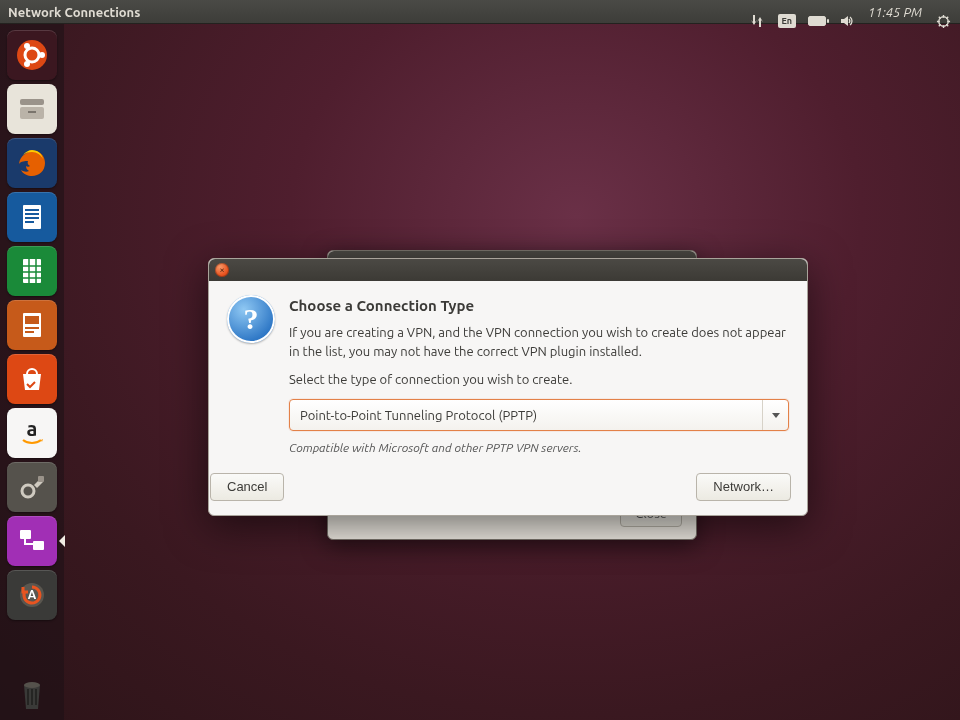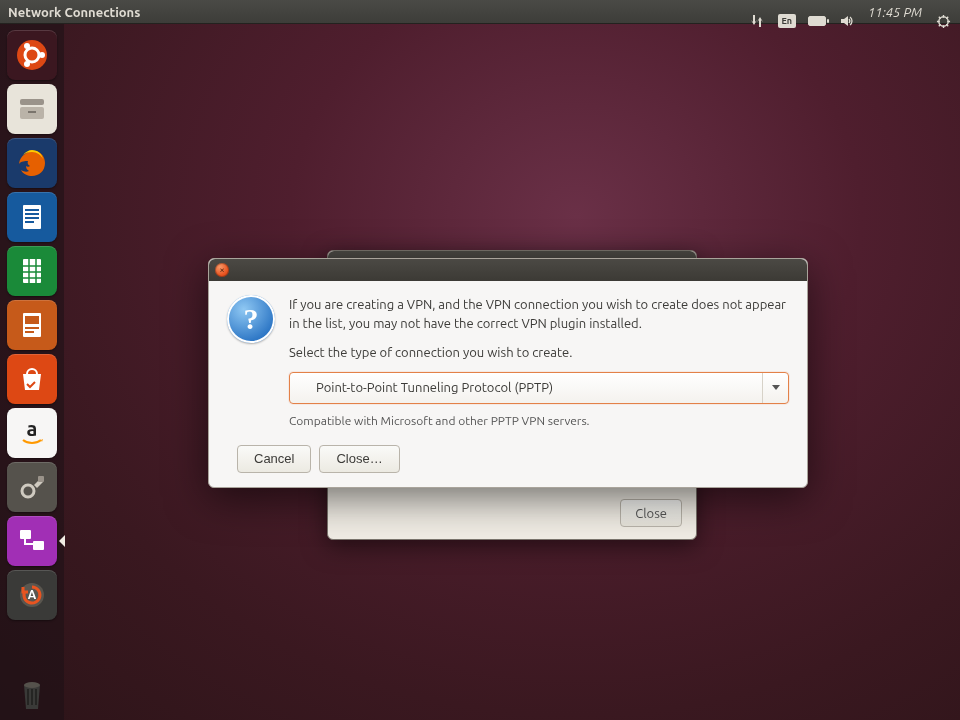--- a/index.html
+++ b/index.html
@@ -102,31 +102,31 @@
     box-shadow: inset 0 0 0 2px #fff, 0 1px 2px rgba(0,0,0,0.3);
   }
   .q-icon span { color:white; font-size:30px; font-weight:bold; font-family: Georgia, serif; }
   .dialog-content { flex:1; color:#3c3b38; font-size:13px; line-height:1.45; }
   .dialog-content h2 { font-size:15px; font-weight:bold; margin-bottom:6px; color:#3c3b38; }
   .dialog-content p { margin-bottom:10px; }
   .combo {
     margin-top: 10px;
     height: 32px; border:1px solid #e38148; border-radius:4px;
     background: linear-gradient(to bottom,#ffffff,#f4f2ee);
-    display:flex; align-items:center; padding: 0 26px; position:relative;
+    display:flex; align-items:center; padding: 0 10px; position:relative;
     box-shadow: 0 0 0 1px rgba(233,84,32,0.08);
   }
   .combo .caret {
     position:absolute; right:0; top:0; bottom:0; width:26px;
     border-left: 1px solid #d7d2c8; display:flex; align-items:center; justify-content:center;
   }
   .combo .caret::after { content:""; border-left:4px solid transparent; border-right:4px solid transparent; border-top:5px solid #555; }
-  .hint { color:#555; font-size:12px; margin-top:8px; }
+  .hint { font-style: italic; color:#555; font-size:12px; margin-top:8px; }
   .dialog-actions {
-    display:flex; justify-content:flex-start; gap:8px; padding: 0 16px 14px 28px;
+    display:flex; justify-content:space-between; gap:8px; padding: 0 16px 14px 1px;
   }
   .btn {
     height:28px; padding:0 16px; min-width:68px;
     background: linear-gradient(to bottom,#fafaf8,#eceae2);
     border:1px solid #b9b4aa; border-radius:4px;
     font-size:13px; color:#3c3b38; display:flex; align-items:center; justify-content:center;
     cursor:pointer;
   }
 
 </style>
@@ -273,30 +273,31 @@
 
 <div class="dialog">
   <div class="titlebar">
     <div class="close-btn"></div>
   </div>
   <div class="body">
     <div class="q-icon">
         <span>?</span>
       </div>
     <div class="dialog-content">
+      <h2>Choose a Connection Type</h2>
       <p>If you are creating a VPN, and the VPN connection you wish to create does not appear in the list, you may not have the correct VPN plugin installed.</p>
       <p>Select the type of connection you wish to create.</p>
       <div class="combo">
         <span>Point-to-Point Tunneling Protocol (PPTP)</span>
         <div class="caret"></div>
       </div>
       <div class="hint">Compatible with Microsoft and other PPTP VPN servers.</div>
     </div>
   </div>
   <div class="dialog-actions">
     <button class="btn">
         <span>Cancel</span>
       </button>
     <button class="btn">
-        <span>Close…</span>
+        <span>Network…</span>
       </button>
   </div>
 </div>
 
 </body></html>

